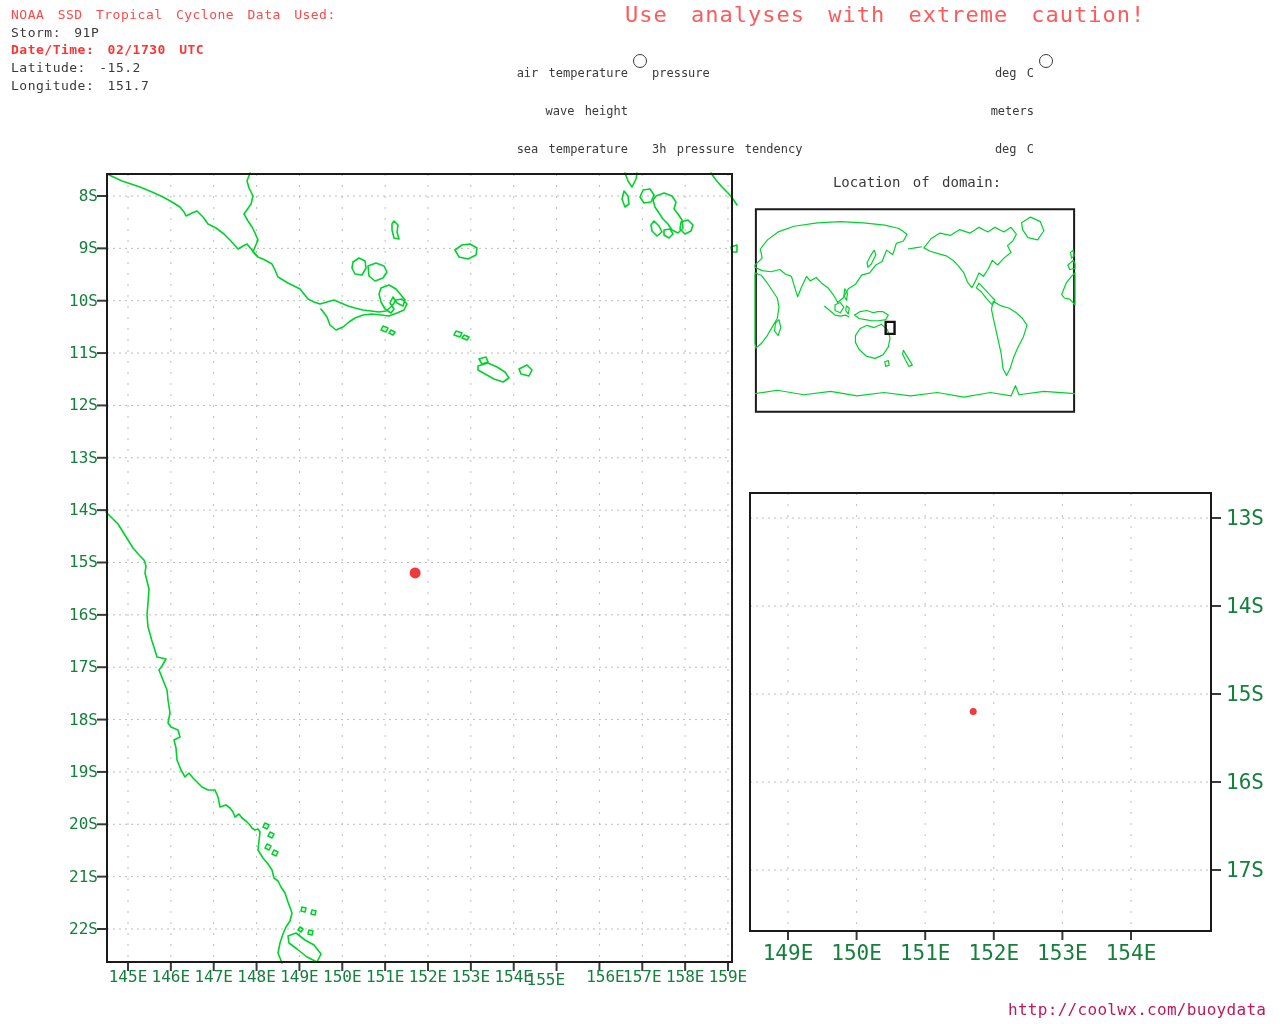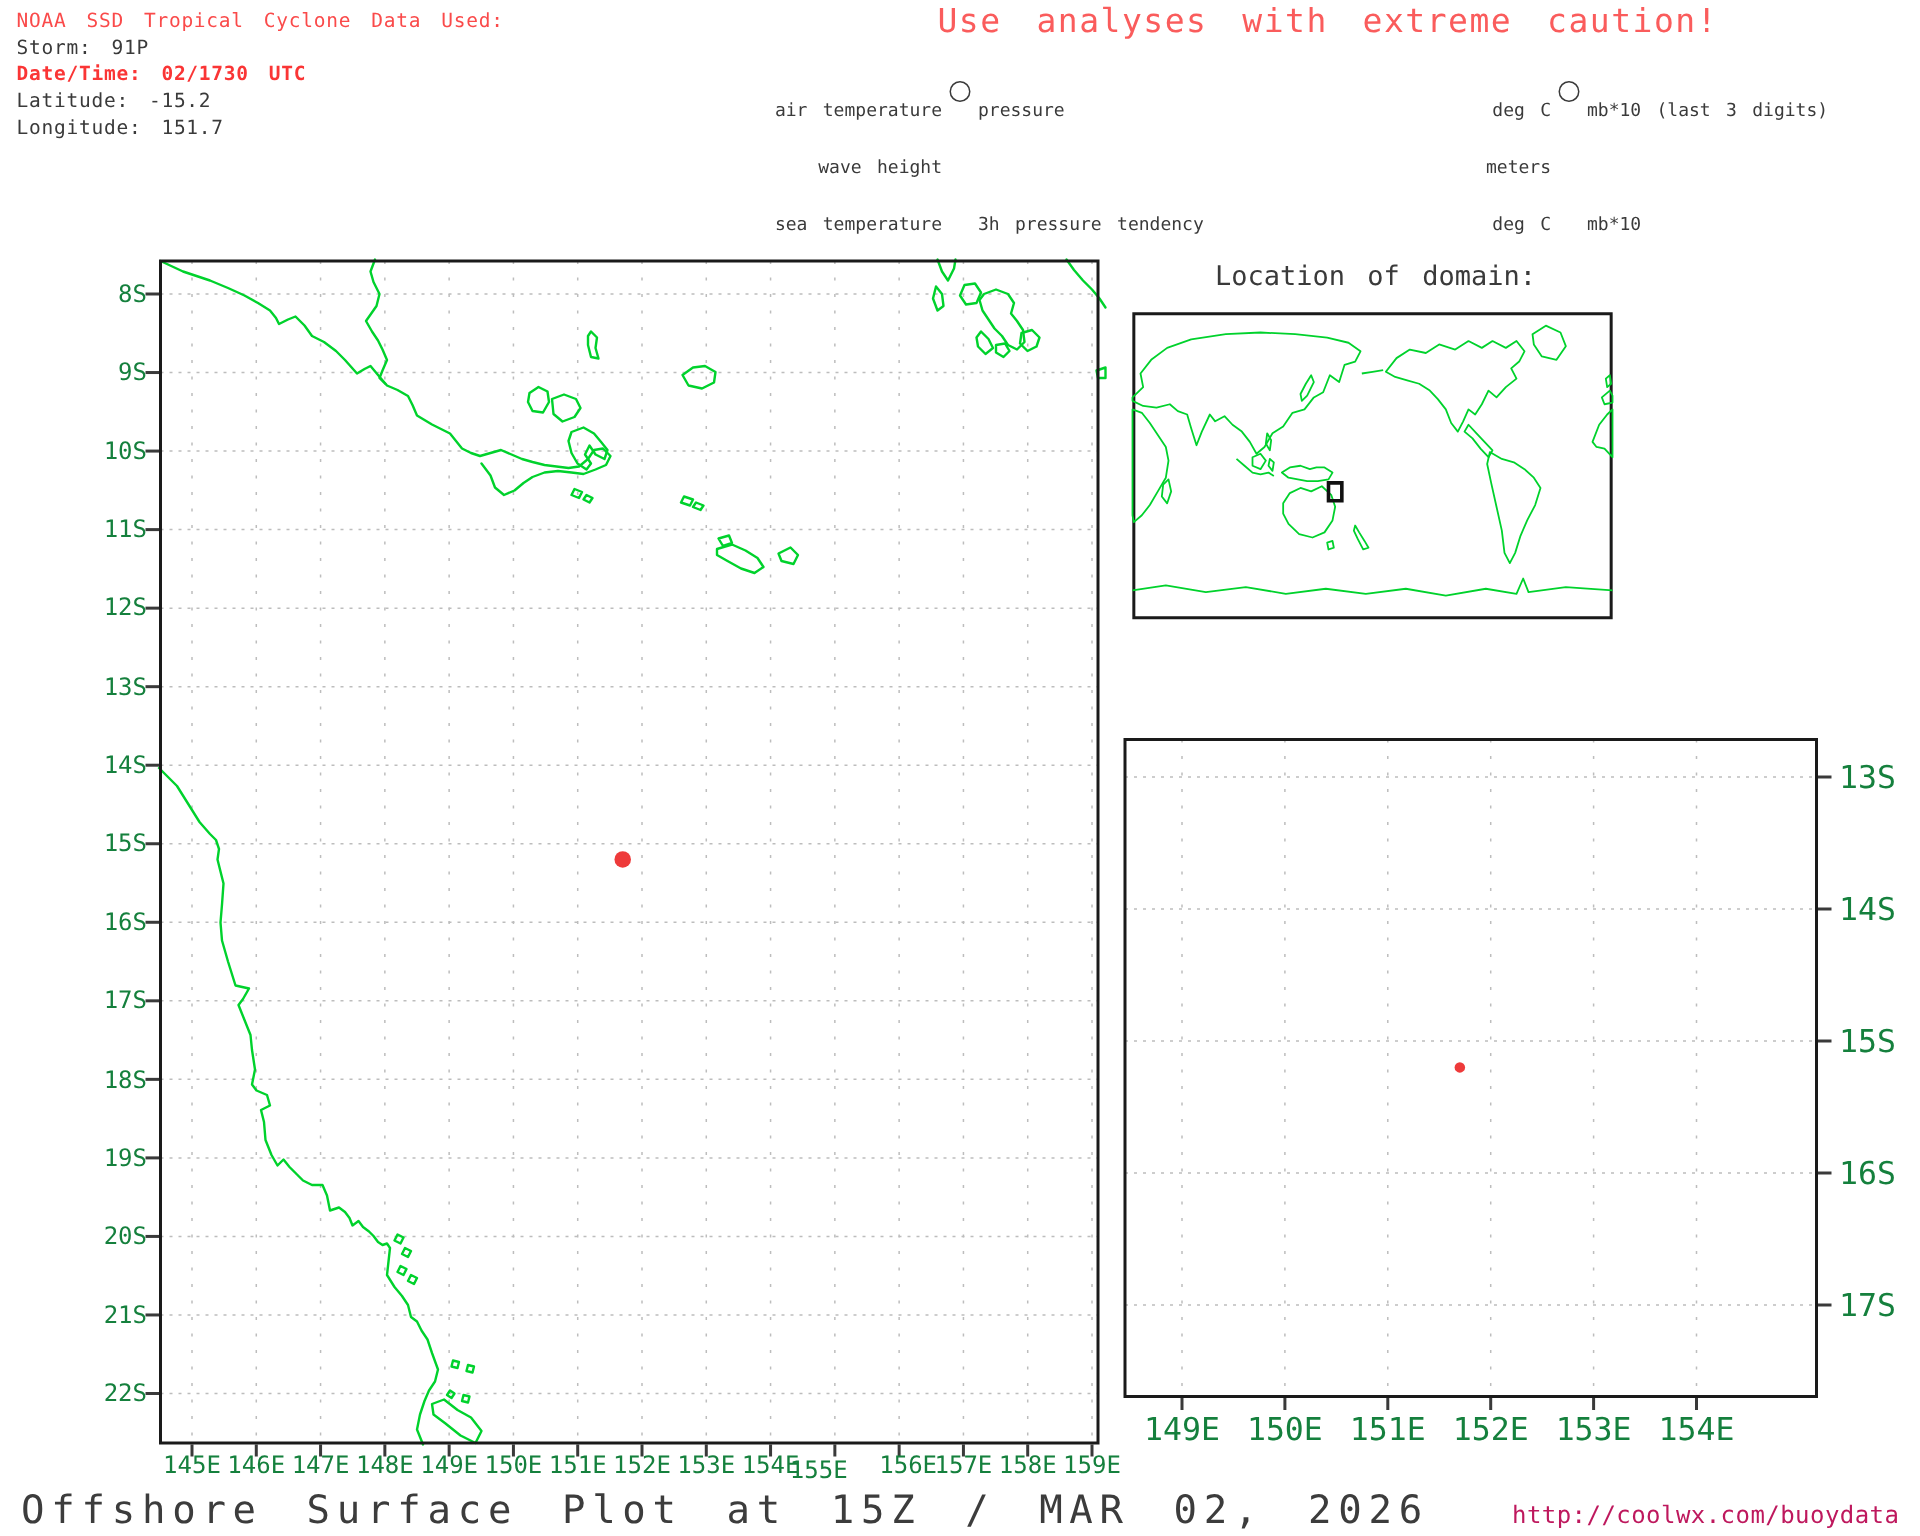--- a/index.html
+++ b/index.html
@@ -6,21 +6,21 @@
   #root{position:relative;width:1280px;height:1024px;background:#fff;overflow:hidden;
         font-family:"DejaVu Sans Mono",monospace;color:#3a3a3a;}
   .abs{position:absolute;white-space:pre;}
   .hdr{font-size:13px;letter-spacing:.5px;word-spacing:5px;line-height:17.5px;}
   .red{color:#fa4a4a;}
   .redbold{color:#fa3535;font-weight:bold;}
   .caution{font-size:22px;letter-spacing:1px;word-spacing:9px;color:#fa5c5c;}
   .legend{font-size:12px;line-height:12.6px;letter-spacing:0;word-spacing:3px;}
   .lcirc{position:absolute;width:12px;height:12px;border:1.4px solid #3a3a3a;border-radius:50%;background:#fff;}
   .warn{font-size:13px;letter-spacing:.4px;word-spacing:4px;color:#fa5555;}
-  .insettitle{font-size:18px;word-spacing:4px;text-align:center;}
+  .insettitle{font-size:14px;word-spacing:4px;text-align:center;}
   .tick{position:absolute;font-family:"DejaVu Sans Mono",monospace;color:#15803d;font-size:16px;white-space:pre;}
   .t21{font-size:21px;}
   .foot{font-size:26px;letter-spacing:4.5px;word-spacing:9px;color:#3c3c3c;}
   .url{font-size:16px;letter-spacing:.3px;color:#be185d;}
   svg{position:absolute;overflow:visible;}
   .frame{fill:none;stroke:#1a1a1a;stroke-width:2px;}
   .gh{stroke:#bdbdbd;stroke-width:1;stroke-dasharray:2 4;}
   .gv{stroke:#bdbdbd;stroke-width:1;stroke-dasharray:2 9;}
   .tk{stroke:#3a3a3a;stroke-width:2;}
   .land{fill:none;stroke:#00d22c;stroke-width:1.6;stroke-linejoin:round;stroke-linecap:round;}
@@ -51,25 +51,20 @@
     <div>&nbsp;</div>
     <div>3h pressure tendency</div>
   </div>
 
   <div class="abs legend" style="left:850px;top:42px;width:184px;text-align:right;">
     <div>deg C</div>
     <div>meters</div>
     <div>deg C</div>
   </div>
   <div class="lcirc" style="left:1039px;top:54px;"></div>
-  <div class="abs legend" style="left:1058px;top:42px;">
-    <div>mb*10 (last 3 digits)</div>
-    <div>&nbsp;</div>
-    <div>mb*10</div>
-  </div>
 
 
   <svg id="mainmap" style="left:106px;top:173px;" width="627" height="790" viewBox="106 173 627 790">
     <g id="mg">
         <line x1="128" y1="174" x2="128" y2="962" class="gv"></line>
         <line x1="170.857" y1="174" x2="170.857" y2="962" class="gv"></line>
         <line x1="213.714" y1="174" x2="213.714" y2="962" class="gv"></line>
         <line x1="256.571" y1="174" x2="256.571" y2="962" class="gv"></line>
         <line x1="299.428" y1="174" x2="299.428" y2="962" class="gv"></line>
         <line x1="342.28499999999997" y1="174" x2="342.28499999999997" y2="962" class="gv"></line>
@@ -218,21 +213,20 @@
         <line x1="1212" y1="518" x2="1221" y2="518" class="tk"></line>
         <line x1="1212" y1="606" x2="1221" y2="606" class="tk"></line>
         <line x1="1212" y1="694" x2="1221" y2="694" class="tk"></line>
         <line x1="1212" y1="782" x2="1221" y2="782" class="tk"></line>
         <line x1="1212" y1="870" x2="1221" y2="870" class="tk"></line>
       </g>
     <rect class="frame" x="750" y="493" width="461" height="438"></rect>
     <circle id="dot-zoom" r="3.5" fill="#ee3a3a" cx="973.2199999999992" cy="711.5999999999999"></circle>
   </svg>
 
-  <div class="abs foot" style="left:14px;top:992px;">Offshore Surface Plot at 15Z / MAR 02, 2026</div>
   <div class="abs url" style="left:1008px;top:1000px;">http://coolwx.com/buoydata</div>
 
 <span class="tick " style="left: 98px; top: 967px; width: 60px; text-align: center;">145E</span>
     <span class="tick " style="left: 140.857px; top: 967px; width: 60px; text-align: center;">146E</span>
     <span class="tick " style="left: 183.714px; top: 967px; width: 60px; text-align: center;">147E</span>
     <span class="tick " style="left: 226.571px; top: 967px; width: 60px; text-align: center;">148E</span>
     <span class="tick " style="left: 269.428px; top: 967px; width: 60px; text-align: center;">149E</span>
     <span class="tick " style="left: 312.285px; top: 967px; width: 60px; text-align: center;">150E</span>
     <span class="tick " style="left: 355.142px; top: 967px; width: 60px; text-align: center;">151E</span>
     <span class="tick " style="left: 397.999px; top: 967px; width: 60px; text-align: center;">152E</span>

